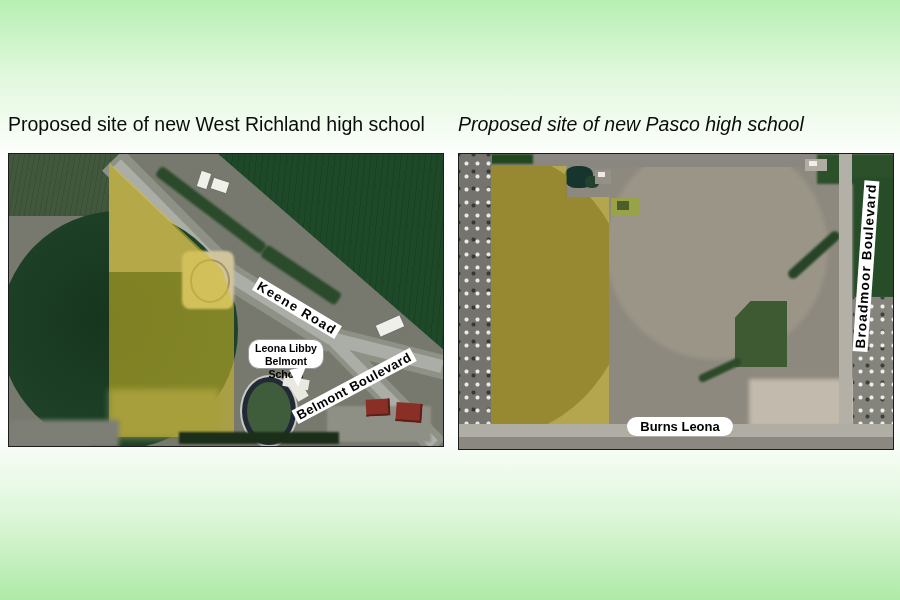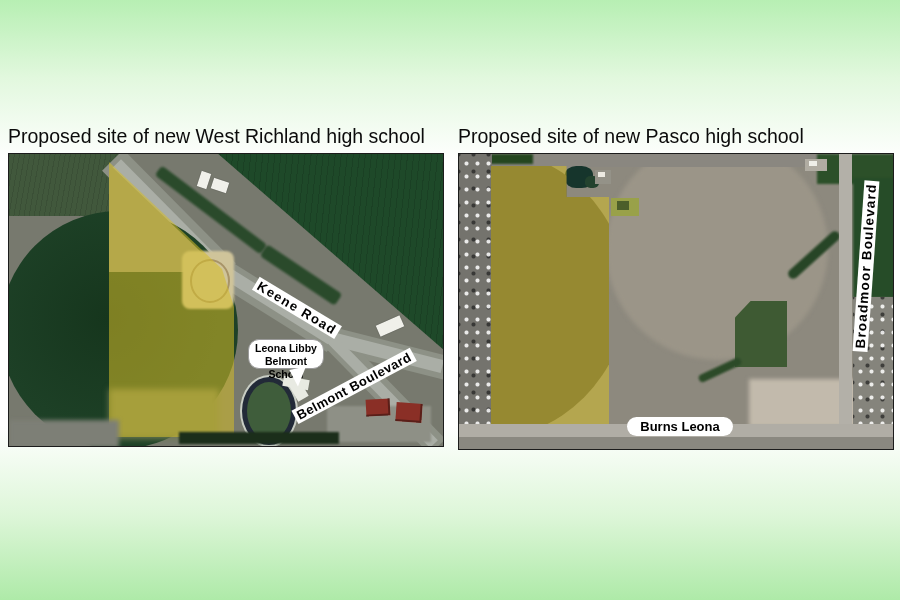--- a/index.html
+++ b/index.html
@@ -9,21 +9,21 @@
     --title-text:#0b0b0b;
   }
   html,body{margin:0;padding:0;}
   body{font-family:"Liberation Sans","DejaVu Sans",sans-serif;}
   .stage{
     position:relative;width:900px;height:600px;overflow:hidden;
     background:linear-gradient(180deg,#b7efb3 0%, #e2f8de 13%, #ffffff 27%, #ffffff 71%, #ddf6d8 86%, #aeeaa8 100%);
   }
   .abs{position:absolute;}
   .panel-title{
-    position:absolute;top:122px;height:28px;line-height:28px;
+    position:absolute;top:110px;height:28px;line-height:28px;
     font-size:19.5px;color:var(--title-text);white-space:nowrap;
   }
   .map{
     position:absolute;top:153px;width:436px;overflow:hidden;
     border:1px solid #1c1c1c;box-sizing:border-box;background:#77796e;
   }
   .map-left{left:8px;height:294px;}
   .map-right{left:458px;height:297px;background:#8d897e;}
   
   .road-label{
@@ -98,21 +98,21 @@
   .rm-overlay-tint{position:absolute;left:0;top:0;width:100%;height:100%;background:var(--site-highlight-fill);}
   .rm-burns{left:168px;top:263px;width:106px;height:19px;font-size:13px;line-height:19px;}
   .rm-broadmoor{left:407px;top:112px;transform:translate(-50%,-50%) rotate(-86deg);font-size:13.5px;letter-spacing:1.2px;}
 </style>
 </head>
 <body>
 
 <div class="stage">
 
   <div class="panel-title" style="left:8px;">Proposed site of new West Richland high school</div>
-  <div class="panel-title" style="left:458px;">Proposed site of new Pasco high school</div>
+  <div class="panel-title" style="left:458px;font-style:italic;">Proposed site of new Pasco high school</div>
 
   <div class="map map-left">
     <div class="abs lm-topleft-field"></div>
     <div class="abs lm-ne-field"></div>
 
     <div class="abs road-shoulder" style="left:80px;top:48px;width:160px;height:30px;transform:rotate(45.3deg);"></div>
     <div class="abs road-shoulder" style="left:199px;top:138px;width:136px;height:26px;transform:rotate(32deg);"></div>
     <div class="abs road-shoulder" style="left:317px;top:187px;width:122px;height:24px;transform:rotate(14.2deg);"></div>
     <div class="abs road-shoulder" style="left:296px;top:226px;width:156px;height:22px;transform:rotate(45.6deg);"></div>
 

